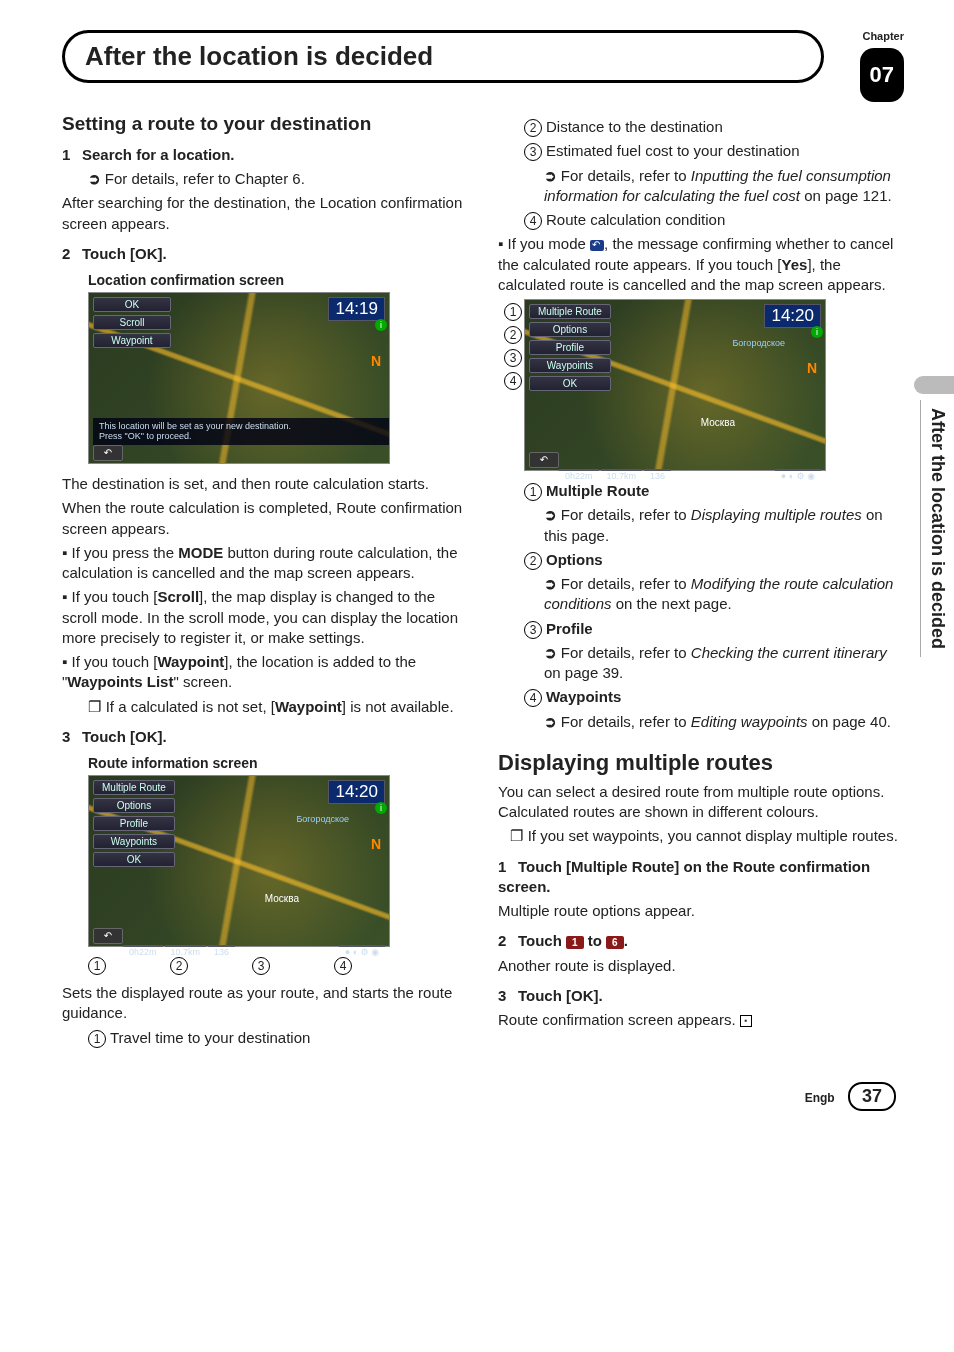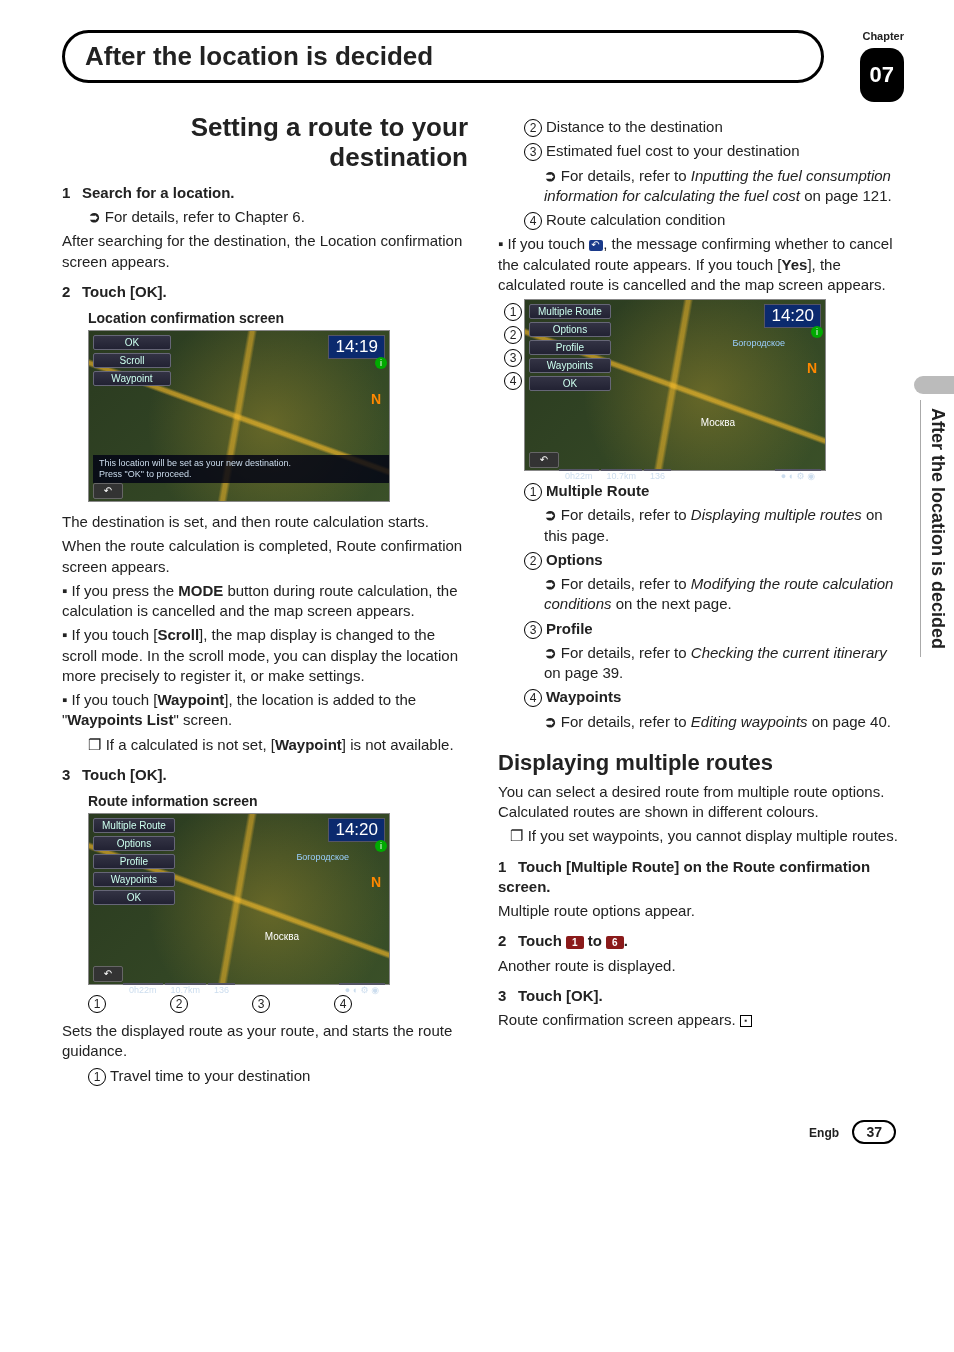--- a/index.html
+++ b/index.html
@@ -63,25 +63,24 @@
   }
   .columns {
     display: flex;
     gap: 30px;
   }
   .col {
     flex: 1;
     min-width: 0;
   }
   h1.section {
-    font-size: 26px;
+    font-size: 19px;
     font-weight: 900;
     margin: 0 0 8px 0;
     line-height: 1.15;
-    text-align: right;
   }
   h2.sub {
     font-size: 22px;
     font-weight: 900;
     margin: 18px 0 6px 0;
   }
   .step {
     font-weight: bold;
     margin-top: 10px;
   }
@@ -181,21 +180,21 @@
     font-size: 12px;
     padding-right: 8px;
   }
   .footer .lang { font-weight: bold; margin-right: 10px; }
   .footer .pnum {
     display:inline-block;
     border:2px solid #000;
     border-radius: 14px;
     padding: 2px 12px;
     font-weight: bold;
-    font-size: 14px;
+    font-size: 18px;
   }
   .bold { font-weight:bold; }
   .ital { font-style:italic; }
   .tab-btn {
     display:inline-block;
     background:#8a1a1a;
     color:#fff;
     font-size:10px;
     padding:0 6px;
     border-radius:2px;
@@ -337,21 +336,21 @@
       <p class="indent1">
         <span class="circled">3</span><span>Estimated fuel cost to your destination</span>
       </p>
       <p class="indent2 arrow">
         <span>For details, refer to </span><span class="ital">Inputting the fuel consumption information for calculating the fuel cost</span><span> on page 121.</span>
       </p>
       <p class="indent1">
         <span class="circled">4</span><span>Route calculation condition</span>
       </p>
       <p class="square">
-        <span>If you touch </span><span class="stop-icon"></span><span>, the message confirming whether to cancel the calculated route appears. If you touch [</span><span class="bold">Yes</span><span>], the calculated route is cancelled and the map screen appears.</span>
+        <span>If you mode </span><span class="stop-icon"></span><span>, the message confirming whether to cancel the calculated route appears. If you touch [</span><span class="bold">Yes</span><span>], the calculated route is cancelled and the map screen appears.</span>
       </p>
 
       <div class="sc-wrap">
         <div class="side-callouts">
           <span class="circled">1</span>
           <span class="circled">2</span>
           <span class="circled">3</span>
           <span class="circled">4</span>
         </div>
         <div class="screenshot mapbg" style="margin-left:0">

